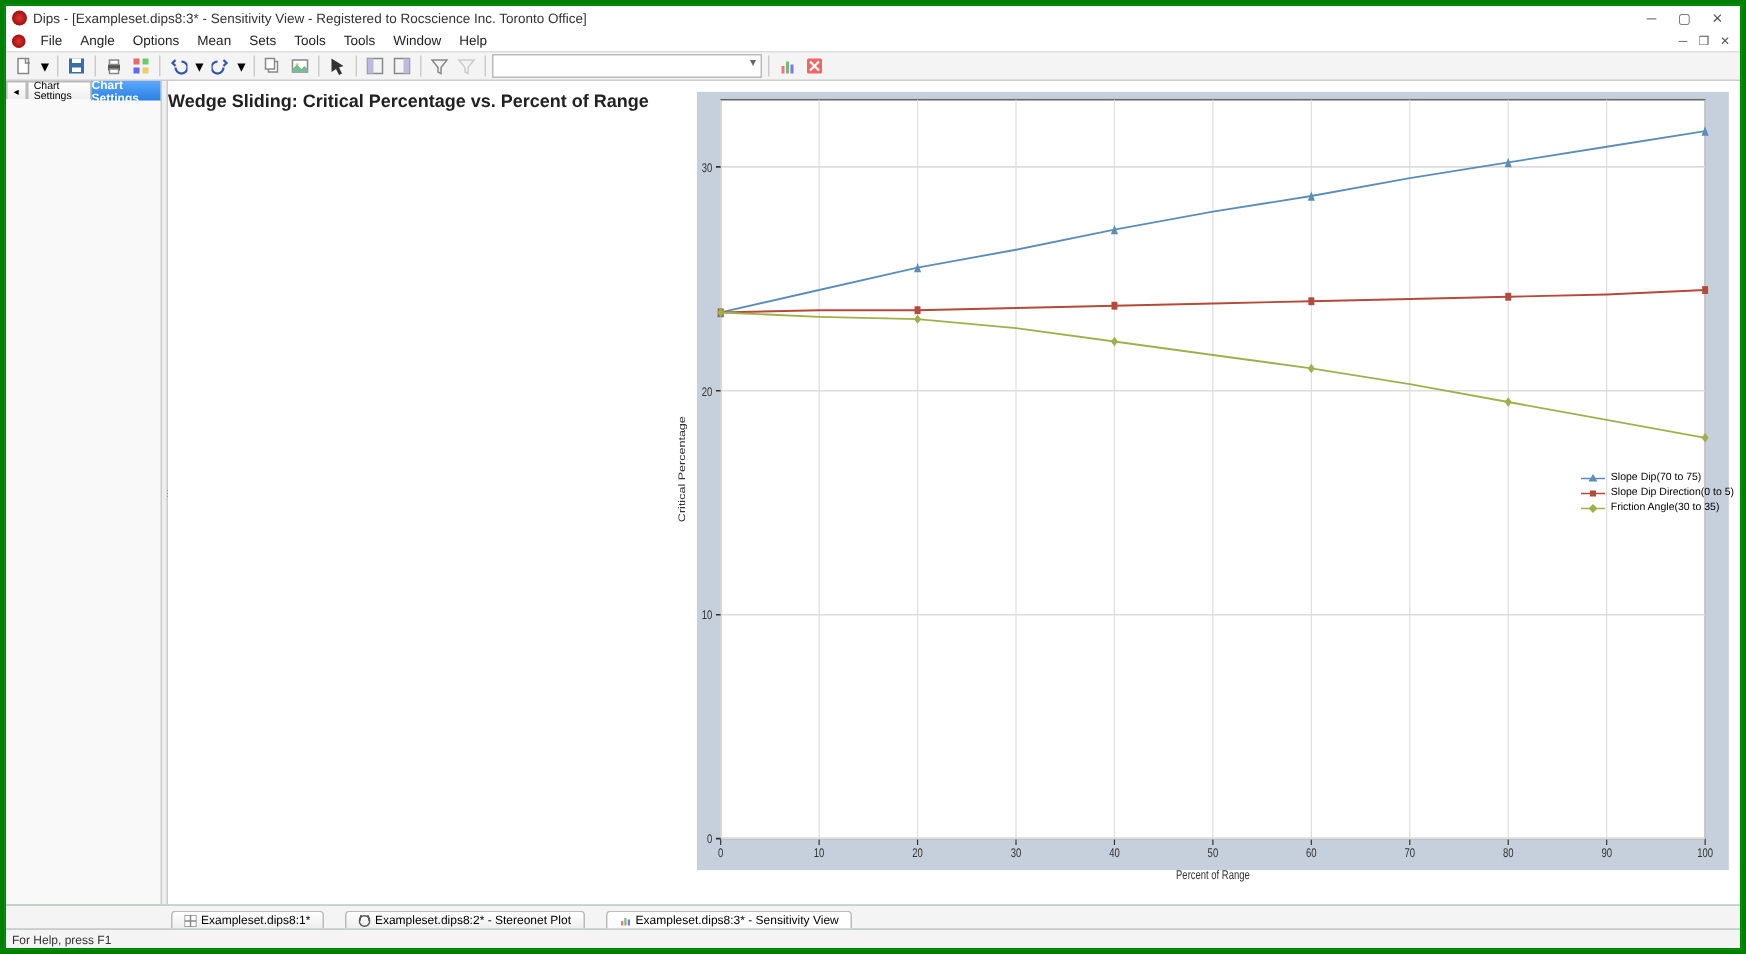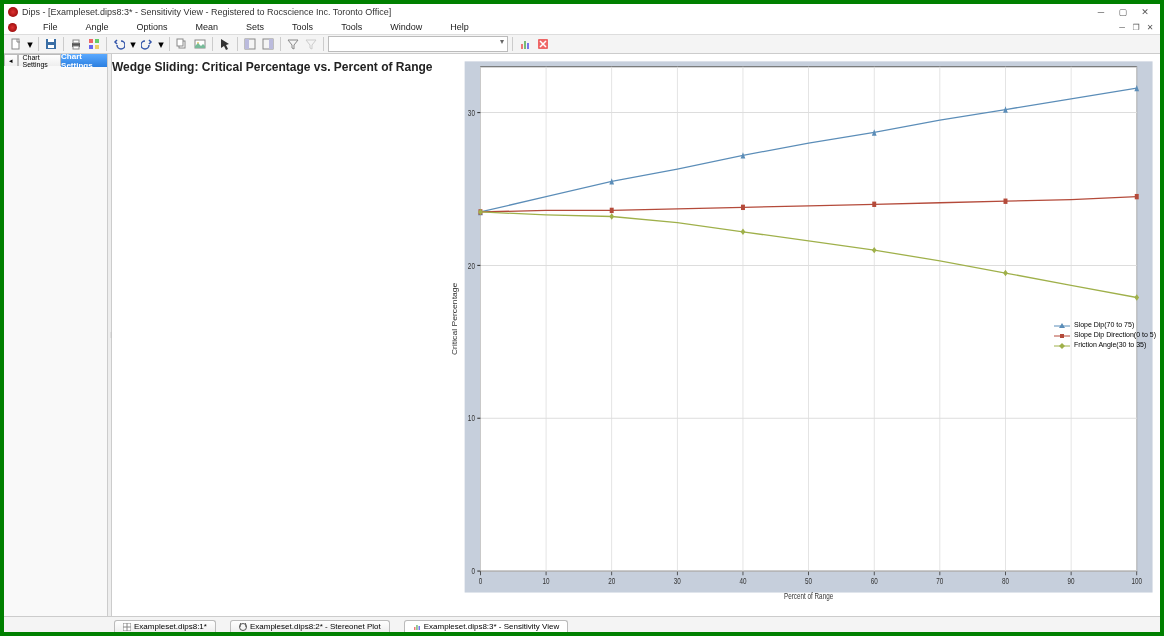--- a/index.html
+++ b/index.html
@@ -5,21 +5,21 @@
 * { box-sizing: border-box; margin: 0; padding: 0; }
 body { font-family: "Segoe UI", Tahoma, Verdana, sans-serif; font-size: 11px; background: #008000; width: 1164px; height: 636px; overflow: hidden; position: relative; }
 .outer-frame { position: absolute; top: 0; left: 0; right: 0; bottom: 0; padding: 3px; }
 .app-window { background: #22c55e; width: 100%; height: 100%; display: flex; flex-direction: column; border: 1px solid #008000; }
 
 .title-bar { height: 16px; display: flex; align-items: center; padding: 0 4px; background: #fff; font-size: 9px; color: #333; }
 .title-bar .app-icon { width: 10px; height: 10px; background: radial-gradient(circle,#d33,#800); border-radius:50%; margin-right:4px;}
 .title-bar .spacer { flex:1; }
 .win-btn { width: 22px; height: 12px; display:flex; align-items:center; justify-content:center; font-size:9px; color:#555;}
 
-.menu-bar { height: 14px; display: flex; align-items: center; gap:20px; padding: 0 4px; background:#fff; font-size:9px; color:#222;}
+.menu-bar { height: 14px; display: flex; align-items: center; gap:4px; padding: 0 4px; background:#fff; font-size:9px; color:#222;}
 .menu-bar .app-icon-sm{width:9px;height:9px;background:radial-gradient(circle,#d33,#800);border-radius:50%;margin-right:2px;}
 .menu-item { padding: 0 4px;}
 .menu-bar .spacer{flex:1;}
 .mdi-btns{display:flex;gap:2px;}
 .mdi-btn{width:12px;height:10px;font-size:8px;display:flex;align-items:center;justify-content:center;color:#555;}
 
 .toolbar { height: 20px; display: flex; align-items: center; gap: 2px; padding: 0 4px; background: #f4f4f4; border-top:1px solid #ddd; border-bottom:1px solid #ccc;}
 .tb-btn { width: 16px; height: 16px; display:flex; align-items:center; justify-content:center; border-radius:2px;}
 .tb-btn svg{width:12px;height:12px;}
 .tb-sep { width:1px;height:14px;background:#ccc;margin:0 2px;}
@@ -417,14 +417,17 @@
       <div class="doc-tab active">
           <svg class="doc-ico" viewBox="0 0 8 8">
             <rect x="1" y="4" width="1.5" height="3" fill="#e77"></rect>
             <rect x="3.2" y="2" width="1.5" height="5" fill="#7b7"></rect>
             <rect x="5.5" y="3" width="1.5" height="4" fill="#77e"></rect>
           </svg>
           <span>Exampleset.dips8:3* - Sensitivity View</span>
         </div>
     </div>
 
+    <div class="status-bar">
+      <span>For Help, press F1</span>
+    </div>
   </div>
 </div>
 
 </body></html>

